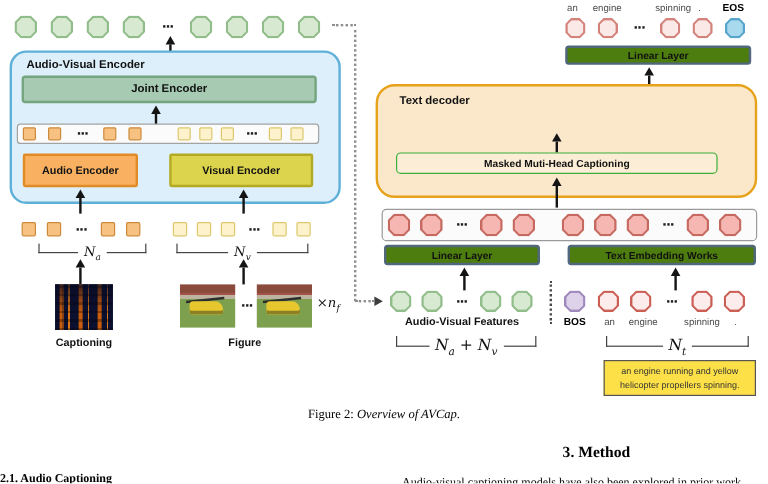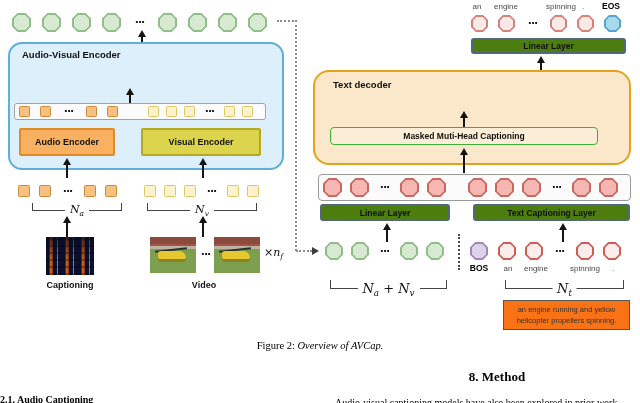--- a/index.html
+++ b/index.html
@@ -55,21 +55,21 @@
   .word.b{font-weight:bold;color:#000;font-size:8.5px;}
   
   .brace{position:absolute;border-left:1.3px solid #444;border-right:1.3px solid #444;
          border-bottom:1.3px solid #444;}
   .brace .bl{position:absolute;left:50%;bottom:0;transform:translate(-50%,60%);
              background:#fff;padding:0 5px;font-family:"DejaVu Serif",serif;
              font-style:italic;white-space:nowrap;line-height:1;}
   sub{font-size:68%;}
   .mathtxt{font-family:"DejaVu Serif",serif;font-style:italic;}
   
-  .capbox{position:absolute;background:#f97316;border:1.5px solid #555;box-sizing:border-box;
+  .capbox{position:absolute;background:#fde047;border:1.5px solid #555;box-sizing:border-box;
           display:flex;align-items:center;justify-content:center;text-align:center;
           font-size:7.5px;color:#333;line-height:1.5;padding:2px 5px;}
   .figcap{position:absolute;left:0;width:640px;text-align:center;
           font-family:"Liberation Serif",serif;font-size:10.5px;color:#000;}
   .sect{position:absolute;text-align:center;font-family:"Liberation Serif",serif;
         font-weight:bold;font-size:13px;color:#000;}
   .frag{position:absolute;font-family:"Liberation Serif",serif;color:#000;white-space:nowrap;}
 </style>
 </head>
 <body>
@@ -110,20 +110,21 @@
   <div class="dash-head" style="left:312px;top:247px"></div>
 
   <div class="arr" style="left:142px;top:30px">
       <span class="h"></span>
       <span class="s" style="height:24px"></span>
     </div>
 
   <div class="panelbox enc-box" style="left:8px;top:42px;width:276px;height:128px">
     <span class="boxtitle" style="left:12px;top:5px">Audio-Visual Encoder</span>
   </div>
+  <div class="panelbox joint lbl" style="left:18px;top:63px;width:246px;height:23px">Joint Encoder</div>
   <div class="arr" style="left:130px;top:88px">
       <span class="h"></span>
       <span class="s" style="height:9px"></span>
     </div>
   <div class="panelbox strip" style="left:14px;top:103px;width:252px;height:17px"></div>
   <div class="trow" style="left: 19px; top: 106px; gap: 10px;">
       <span class="tok sq" style="width: 11px; height: 11px; background: rgb(247, 193, 129); border-color: rgb(205, 138, 60);"></span>
       <span class="tok sq" style="width: 11px; height: 11px; background: rgb(247, 193, 129); border-color: rgb(205, 138, 60);"></span>
       <span class="dots">···</span>
       <span class="tok sq" style="width: 11px; height: 11px; background: rgb(247, 193, 129); border-color: rgb(205, 138, 60);"></span>
@@ -187,21 +188,21 @@
       <em></em>
     </div>
   <span class="dots abs" style="left:198px;top:249px">···</span>
   <div class="vid" style="left:214px;top:237px;width:46px;height:36px">
       <u></u>
       <em></em>
     </div>
   <span class="abs mathtxt" style="left:264px;top:246px;font-size:11px"><span style="font-style:normal">×</span><span>n</span><sub>f</sub></span>
 
   <span class="abs" style="left:20px;top:280px;width:100px;text-align:center;font-weight:bold;font-size:9px">Captioning</span>
-  <span class="abs" style="left:154px;top:280px;width:100px;text-align:center;font-weight:bold;font-size:9px">Video</span>
+  <span class="abs" style="left:154px;top:280px;width:100px;text-align:center;font-weight:bold;font-size:9px">Figure</span>
 
   <span class="word" style="left:477px;top:2px">an</span>
   <span class="word" style="left:506px;top:2px">engine</span>
   <span class="word" style="left:561px;top:2px">spinning</span>
   <span class="word" style="left:583px;top:2px">.</span>
   <span class="word b" style="left:611px;top:1px">EOS</span>
 
   <div class="trow" style="left: 471px; top: 15px; gap: 10px;">
       <span class="tok oct" style="width: 17px; height: 17px; background: rgb(212, 131, 124);">
         <i style="background: rgb(251, 233, 232);"></i>
@@ -269,21 +270,21 @@
       <span class="dots">···</span>
       <span class="tok oct" style="width: 19px; height: 19px; background: rgb(198, 106, 97);">
         <i style="background: rgb(246, 182, 178);"></i>
       </span>
       <span class="tok oct" style="width: 19px; height: 19px; background: rgb(198, 106, 97);">
         <i style="background: rgb(246, 182, 178);"></i>
       </span>
     </div>
 
   <div class="panelbox gray lbl" style="left:320px;top:204px;width:130px;height:17px">Linear Layer</div>
-  <div class="panelbox gray lbl" style="left:473px;top:204px;width:157px;height:17px">Text Captioning Layer</div>
+  <div class="panelbox gray lbl" style="left:473px;top:204px;width:157px;height:17px">Text Embedding Works</div>
 
   <div class="arr" style="left:387px;top:223px">
       <span class="h"></span>
       <span class="s" style="height:12px"></span>
     </div>
   <div class="arr" style="left:563px;top:223px">
       <span class="h"></span>
       <span class="s" style="height:12px"></span>
     </div>
 
@@ -317,35 +318,36 @@
       </span>
       <span class="dots">···</span>
       <span class="tok oct" style="width: 18px; height: 18px; background: rgb(204, 95, 85);">
         <i style="background: rgb(252, 236, 235);"></i>
       </span>
       <span class="tok oct" style="width: 18px; height: 18px; background: rgb(204, 95, 85);">
         <i style="background: rgb(252, 236, 235);"></i>
       </span>
     </div>
 
+  <span class="abs" style="left:310px;top:263px;width:150px;text-align:center;font-weight:bold;font-size:9px">Audio-Visual Features</span>
   <span class="word b" style="left:479px;top:263px">BOS</span>
   <span class="word" style="left:508px;top:264px">an</span>
   <span class="word" style="left:536px;top:264px">engine</span>
   <span class="word" style="left:585px;top:264px">spinning</span>
   <span class="word" style="left:613px;top:264px">.</span>
 
   <div class="brace" style="left:330px;top:280px;width:115px;height:8px">
     <span class="bl" style="font-size:13px"><span>N</span><sub>a</sub><span style="font-style:normal"> + </span><span>N</span><sub>v</sub></span>
   </div>
   <div class="brace" style="left:505px;top:280px;width:117px;height:8px">
     <span class="bl" style="font-size:13px"><span>N</span><sub>t</sub></span>
   </div>
 
   <div class="capbox" style="left:503px;top:300px;width:127px;height:30px">an engine running and yellow helicopter propellers spinning.</div>
 
   <div class="figcap" style="top:340px">
     <span>Figure 2: </span><i>Overview of AVCap.</i>
   </div>
-  <div class="sect" style="left:377px;top:369px;width:240px">8.  Method</div>
+  <div class="sect" style="left:377px;top:369px;width:240px">3.  Method</div>
   <div class="frag" style="left:0px;top:394px;font-weight:bold;font-size:10px">2.1.  Audio Captioning</div>
   <div class="frag" style="left:335px;top:397px;font-size:10px;width:305px;overflow:hidden">Audio-visual captioning models have also been explored in prior work</div>
 
 </div>
 
 </body></html>

